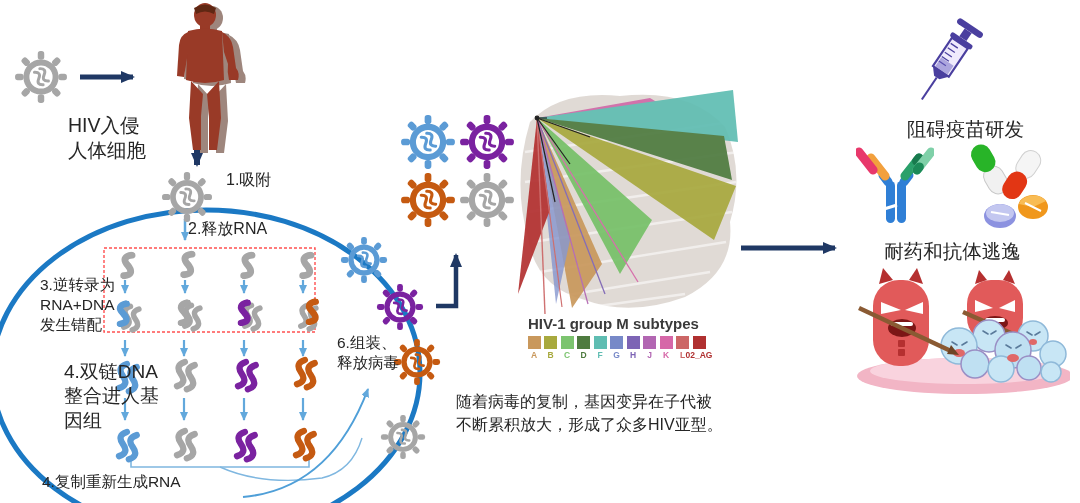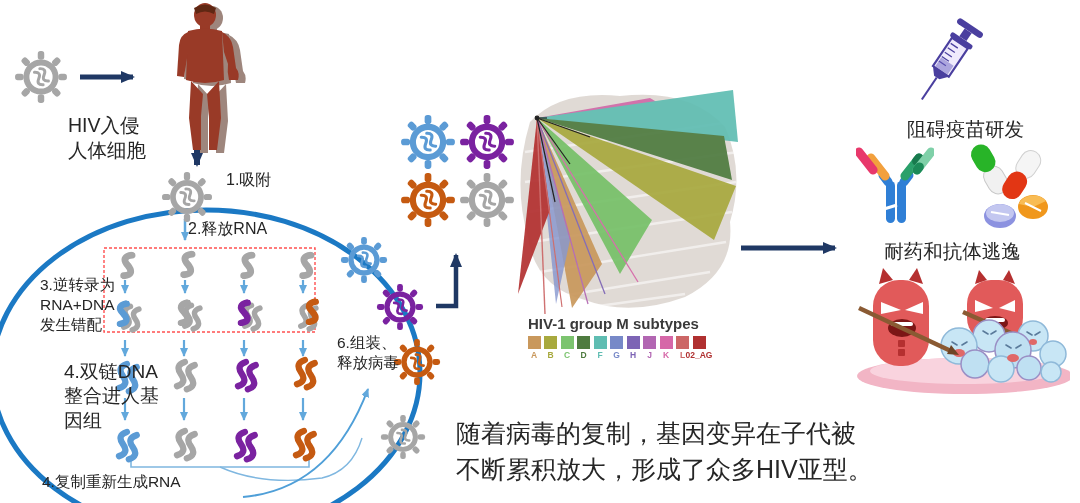--- a/index.html
+++ b/index.html
@@ -404,18 +404,18 @@
 <div class="lbl z3" style="left:188px;top:219px;font-size:16px;">2.释放RNA</div>
 <div class="lbl ml z3" style="left:28px;top:275px;font-size:15.5px;margin-left:12px;">3.逆转录为
 RNA+DNA
 发生错配</div>
 <div class="lbl ml z3" style="left:27px;top:360px;font-size:19px;margin-left:37px;">4.双链DNA
 整合进人基
 因组</div>
 <div class="lbl z3" style="left:42px;top:472px;font-size:15.5px;font-weight:500;">4.复制重新生成RNA</div>
 <div class="lbl ml z3" style="left:337px;top:333px;font-size:15.5px;">6.组装、
 释放病毒</div>
-<div class="lbl ml z3" style="left:456px;top:415px;font-size:25px;line-height:1.45;">随着病毒的复制，基因变异在子代被
+<div class="lbl ml z3" style="left:456px;top:390px;font-size:16px;line-height:1.45;">随着病毒的复制，基因变异在子代被
 不断累积放大，形成了众多HIV亚型。</div>
 <div class="lbl ctr z3" style="left:898px;top:116px;width:135px;font-size:19.5px;">阻碍疫苗研发</div>
 <div class="lbl ctr z3" style="left:880px;top:238px;width:145px;font-size:19.5px;text-align:center;">耐药和抗体逃逸</div>
 
 </div>
 
 </body></html>

